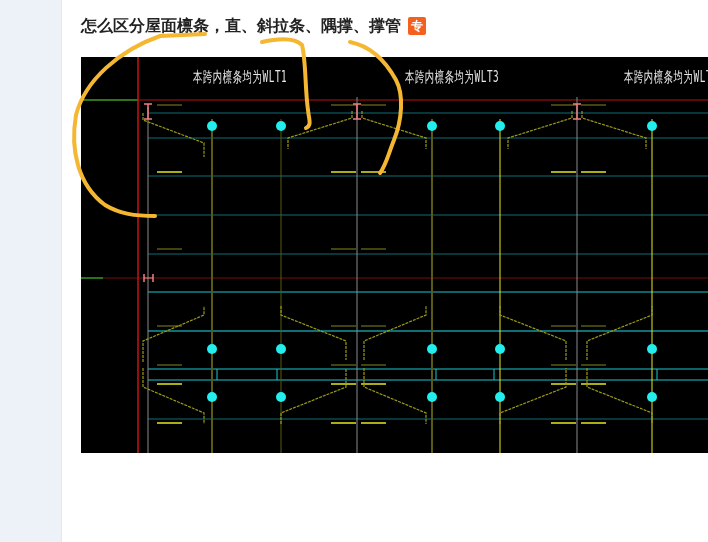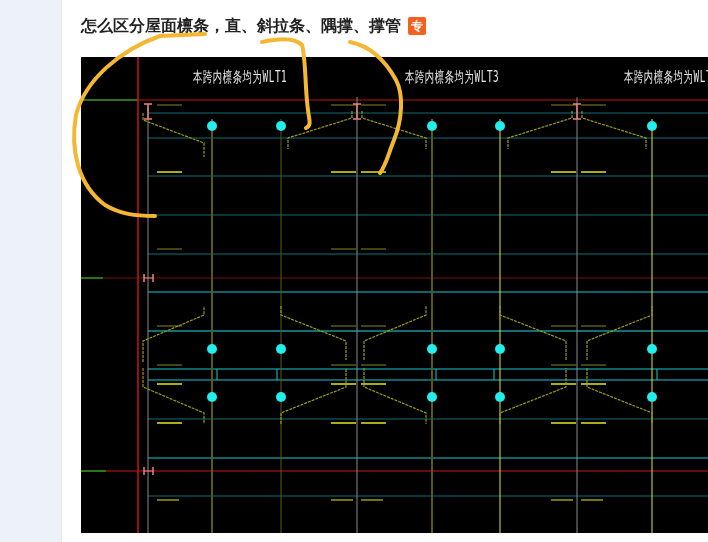--- a/index.html
+++ b/index.html
@@ -25,21 +25,21 @@
   .title {
     font-size: 16px; font-weight: bold; color: #222222;
     letter-spacing: 0px; white-space: nowrap; text-align: right;
   }
   .badge {
     display: inline-flex; align-items: center; justify-content: center;
     width: 18px; height: 18px; background: #f4611f; color: #ffffff;
     font-size: 12px; font-weight: bold; border-radius: 2px; margin-left: 3px;
   }
   .cad {
-    position: absolute; left: 81px; top: 57px; width: 627px; height: 476px;
+    position: absolute; left: 81px; top: 57px; width: 627px; height: 396px;
     background: #000000; overflow: hidden;
   }
   .cad svg { position: absolute; left: 0; top: 0; }
   .cad-label {
     position: absolute; top: 11px; font-size: 15px; color: #e8e8e8;
     font-family: "DejaVu Sans Mono", "Liberation Mono", monospace;
     transform: scaleX(0.62); transform-origin: left top; white-space: nowrap;
     letter-spacing: 1px;
   }
   .annot {

